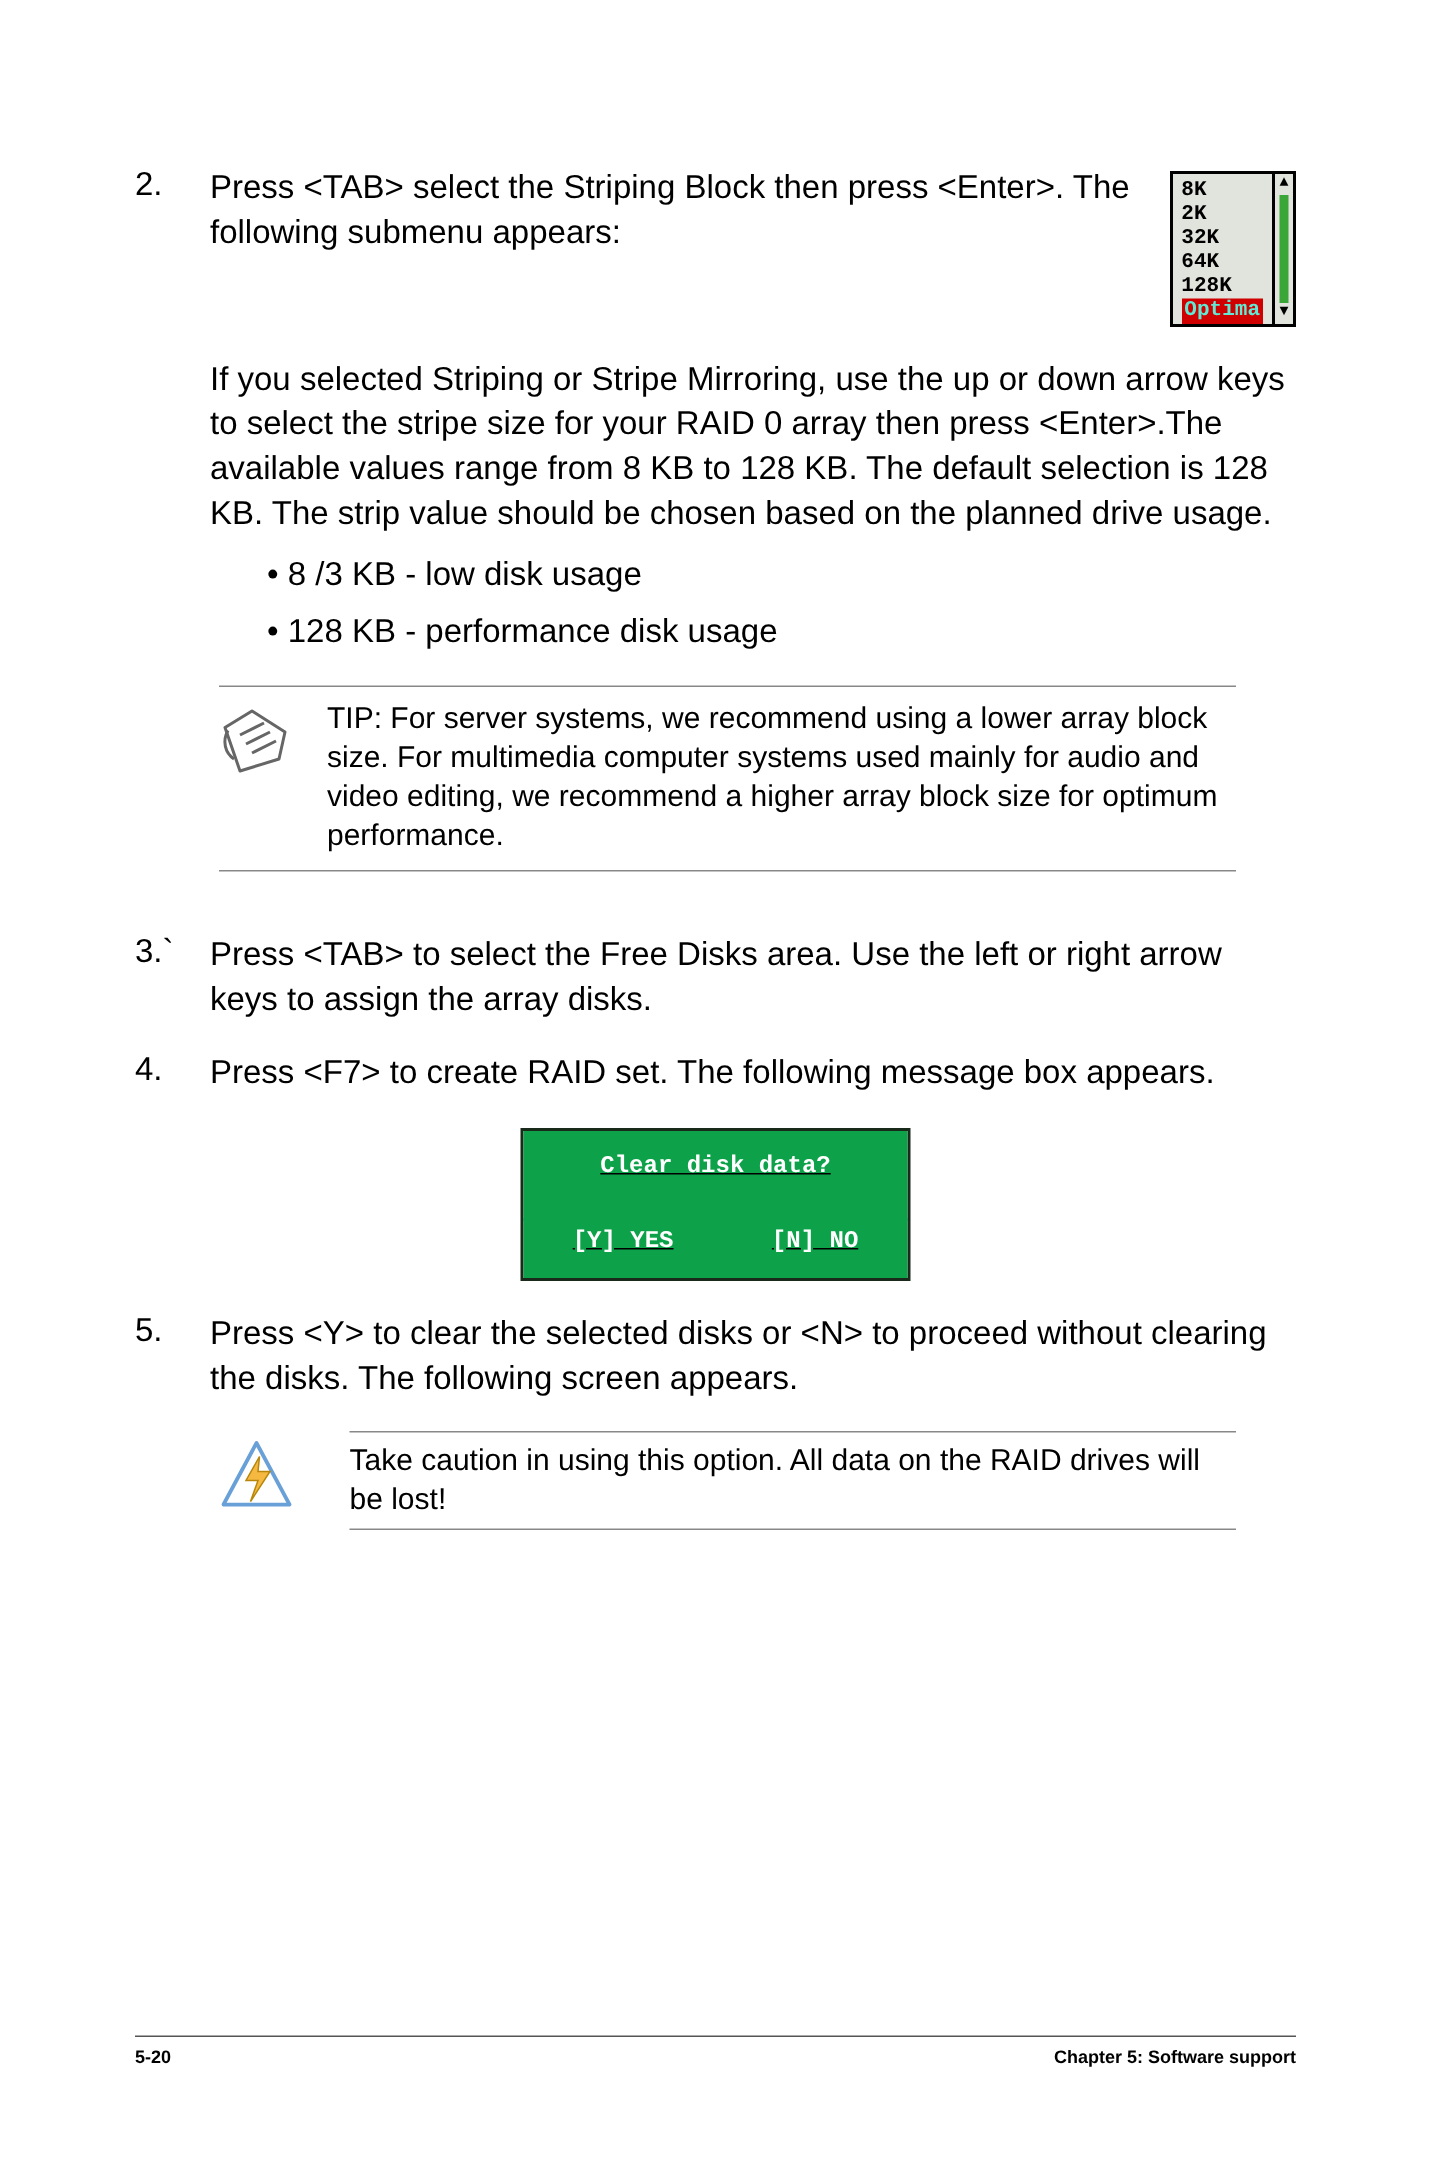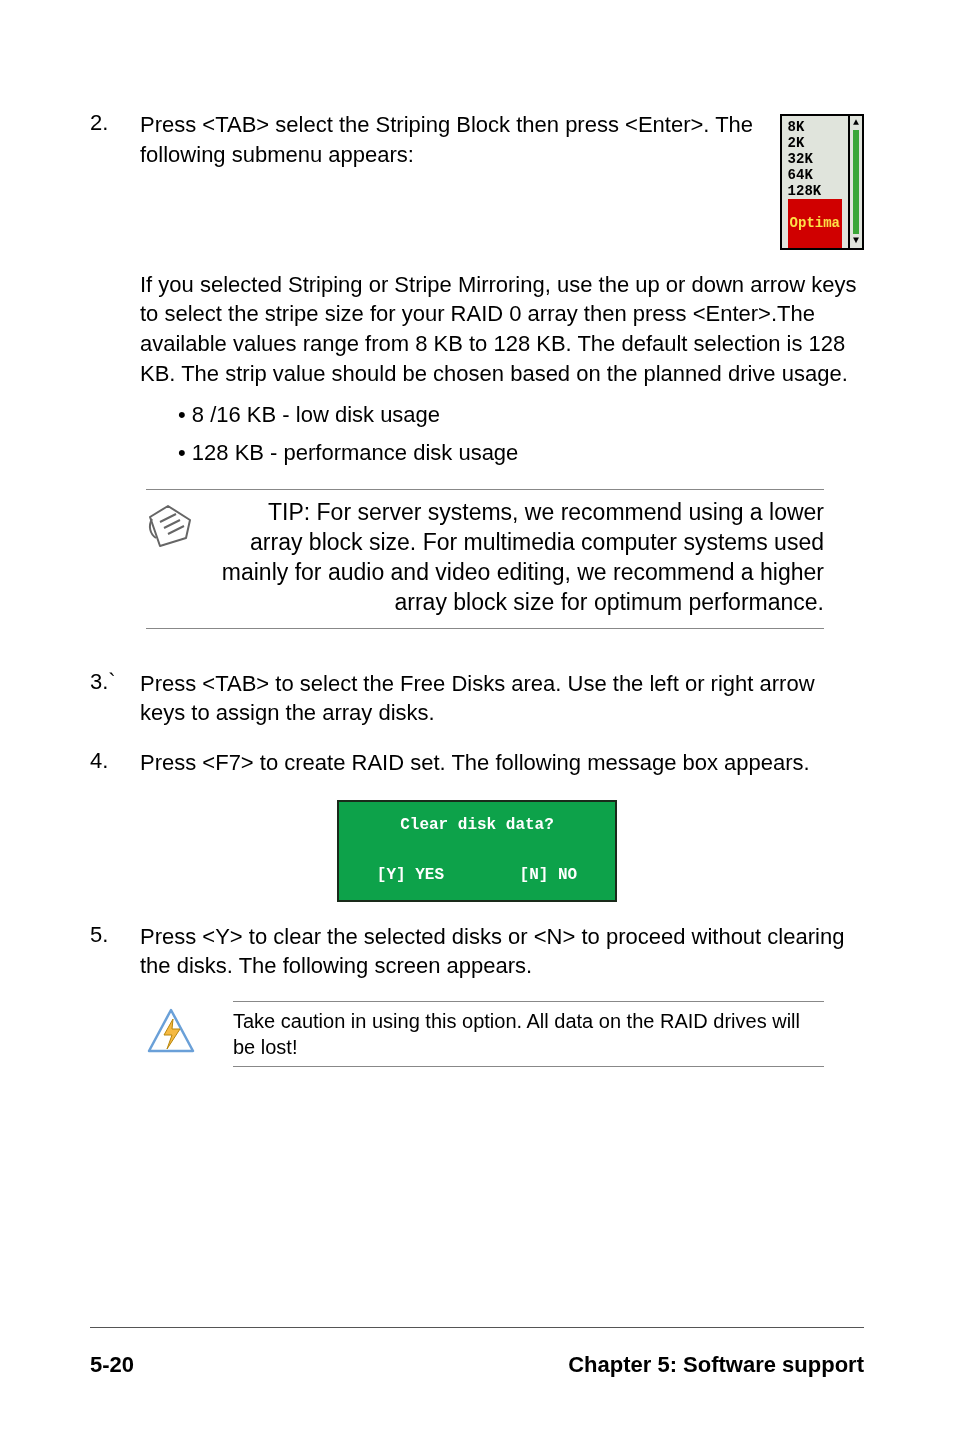--- a/index.html
+++ b/index.html
@@ -49,22 +49,22 @@
     font-family: "Courier New", monospace;
     font-weight: bold;
     font-size: 14px;
   }
   .menu-items {
     padding: 3px 6px 0 6px;
     line-height: 1.15;
   }
   .menu-items .sel {
     background: #d00000;
-    color: #fde047;
-    padding: 16px 2px;
+    color: #5eead4;
+    padding: 0 2px;
     display: inline-block;
   }
   .menu-scroll {
     display: flex;
     flex-direction: column;
     justify-content: space-between;
     border-left: 2px solid #000;
     width: 14px;
     padding: 2px 0;
     background: #e0e4dc;
@@ -103,38 +103,38 @@
     gap: 18px;
     align-items: flex-start;
   }
   .tip-box .icon {
     width: 54px;
     flex-shrink: 0;
     padding-top: 6px;
   }
   .tip-box .icon svg { display: block; }
   .tip-box .tip-text {
-    font-size: 23px;
+    font-size: 20px;
     line-height: 1.3;
     padding-top: 2px;
-    text-align: right;
   }
   .midgap { height: 40px; }
   .dialog-wrap {
     display: flex;
     justify-content: center;
     margin: 22px 0 20px 0;
   }
   .dialog-box {
-    width: 280px;
+    width: 260px;
     border: 2px solid #1a2a1a;
     box-shadow: 0 0 0 3px #dcdcdc inset;
     font-family: "Courier New", monospace;
     font-weight: bold;
     font-size: 16px;
+    text-decoration: underline;
   }
   .dialog-top {
     background: #0da24a;
     color: #fff;
     text-align: center;
     padding: 14px 0 26px 0;
   }
   .dialog-bot {
     background: #0da24a;
     color: #fff;
@@ -160,24 +160,24 @@
   .caution-icon {
     width: 54px;
     flex-shrink: 0;
   }
   .footer {
     position: absolute;
     bottom: 60px;
     left: 90px;
     right: 90px;
     border-top: 1px solid #555;
-    padding-top: 24px;
+    padding-top: 6px;
     display: flex;
     justify-content: space-between;
-    font-size: 22px;
+    font-size: 12px;
     font-weight: bold;
   }
 </style>
 </head>
 <body>
 
 <div class="page">
 
   <div class="numbered-block">
     <div class="num-col">2.</div>
@@ -199,21 +199,21 @@
             <div class="arrow">▼</div>
           </div>
         </div>
       </div>
     </div>
   </div>
 
   <div class="paragraph-after">If you selected Striping or Stripe Mirroring, use the up or down arrow keys to select the stripe size for your RAID 0 array then press &lt;Enter&gt;.The available values range from 8 KB to 128 KB. The default selection is 128 KB. The strip value should be chosen based on the planned drive usage.</div>
 
   <div class="bullets">
-    <div class="b">8 /16 KB - low disk usage</div>
+    <div class="b">8 /3 KB - low disk usage</div>
     <div class="b">128 KB - performance disk usage</div>
   </div>
 
   <div class="tip-box">
     <div class="icon">
       <svg viewBox="0 0 50 50" width="50" height="50">
         <path d="M4 15 L22 4 L44 18 L40 36 L14 44 Z M14 20 L30 12 M18 26 L34 18 M22 32 L38 24" fill="none" stroke="#666" stroke-width="2" stroke-linejoin="round"></path>
         <path d="M6 17 C2 24 4 32 10 36" fill="none" stroke="#666" stroke-width="2"></path>
       </svg>
     </div>

